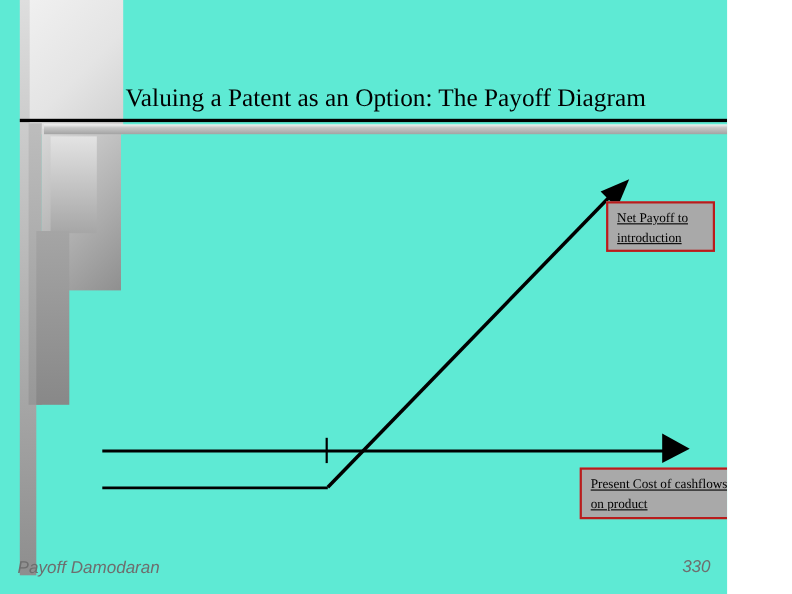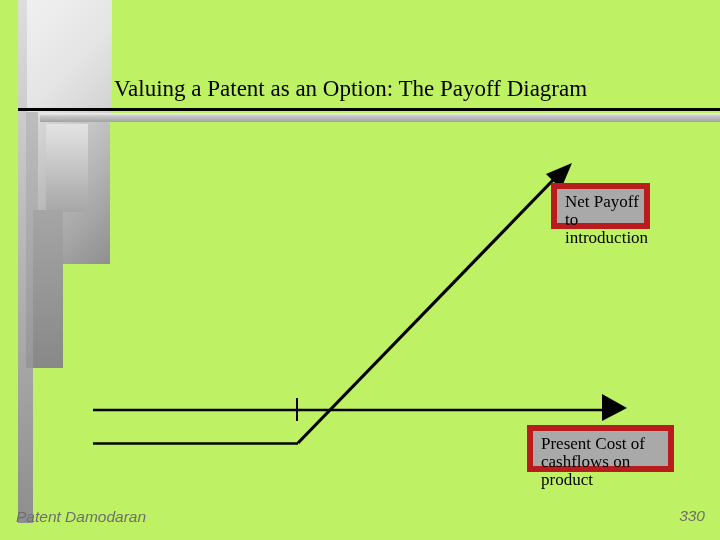--- a/index.html
+++ b/index.html
@@ -2,23 +2,23 @@
 <html><head>
 <meta charset="utf-8">
 <style>
   html, body {
     margin: 0;
     padding: 0;
     background: #ffffff;
   }
   .slide {
     position: relative;
-    width: 720px;
+    width: 661px;
     height: 540px;
-    background: #bef264;
+    background: #5eead4;
     overflow: hidden;
     font-family: "Liberation Serif", "DejaVu Serif", serif;
   }
   .abs { position: absolute; }
 
   
   .deco-strip-long {
     left: 18px; top: 0; width: 15px; height: 523px;
     background: linear-gradient(to bottom, #dedede 0%, #bdbdbd 40%, #8e8e8e 100%);
   }
@@ -59,26 +59,27 @@
     background: linear-gradient(to bottom, #f2f2f2 0%, #c6c6c6 35%, #a3a3a3 100%);
   }
 
   
   svg.diagram {
     left: 0; top: 0;
     width: 720px; height: 540px;
   }
   .label-box {
     background: #a9a9a9;
-    border: 6px solid #b91c1c;
+    border: 2px solid #b91c1c;
     box-sizing: border-box;
     color: #000000;
-    font-size: 17px;
+    font-size: 12px;
     line-height: 18px;
     padding: 4px 4px 3px 8px;
+    text-decoration: underline;
   }
   .box-net  { left: 551px; top: 183px; width: 99px;  height: 46px; }
   .box-cost { left: 222px; top: 354px; width: 113px; height: 45px; }
   .box-pv   { left: 527px; top: 425px; width: 147px; height: 47px; }
 
   
   .footer-author {
     left: 16px; top: 508px;
     font-family: "Liberation Sans", "DejaVu Sans", sans-serif;
     font-style: italic;
@@ -114,16 +115,16 @@
     <polygon points="602,394 602,421 627,408" fill="#000000"></polygon>
     <line x1="93" y1="443.5" x2="298" y2="443.5" stroke="#000000" stroke-width="2.6"></line>
     <line x1="297" y1="398" x2="297" y2="421" stroke="#000000" stroke-width="2"></line>
     <line x1="298" y1="443" x2="556" y2="177" stroke="#000000" stroke-width="3.2"></line>
     <polygon points="572,163 561,189 546,174" fill="#000000"></polygon>
   </svg>
 
   <div class="abs label-box box-net">Net Payoff to introduction</div>
   <div class="abs label-box box-pv">Present Cost of cashflows on product</div>
 
-  <div class="abs footer-author">Patent Damodaran</div>
+  <div class="abs footer-author">Payoff Damodaran</div>
   <div class="abs page-number">330</div>
 
 </div>
 
 </body></html>

